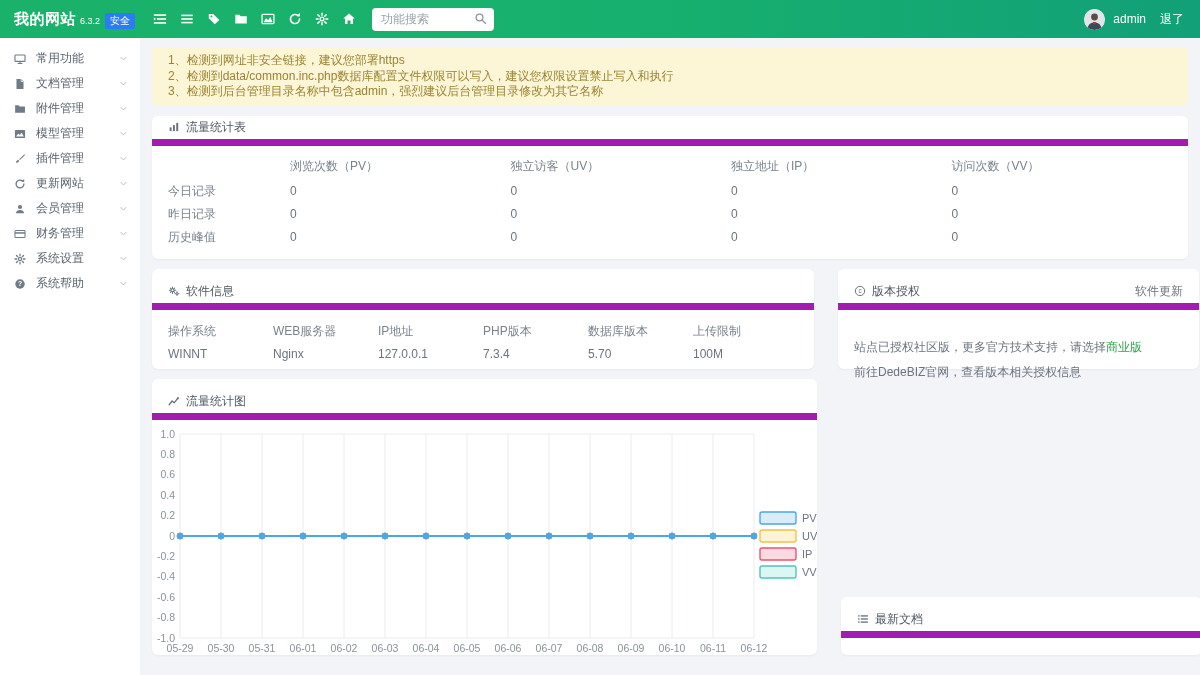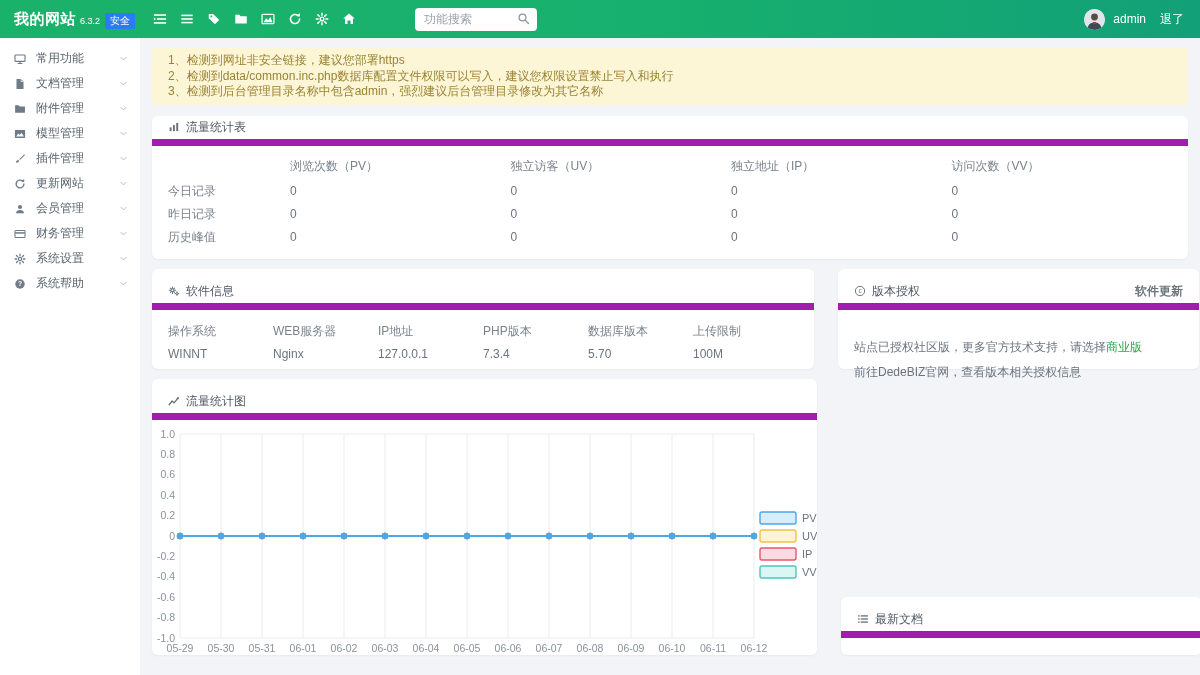--- a/index.html
+++ b/index.html
@@ -13,21 +13,21 @@
   .brand-name { font-size:15px; font-weight:bold; letter-spacing:.5px; }
   .brand-ver { font-size:9px; margin-left:4px; }
   .safe-badge { font-size:10px; background:#2b7bf3; color:#fff; border-radius:2px;
     padding:1px 5px; margin-left:5px; cursor:pointer; }
   .top-icons { display:flex; align-items:center; margin-left:6px; }
   .top-icons .tool { width:27px; height:27px; display:flex; align-items:center; justify-content:center;
     font-size:14px; cursor:pointer; border-radius:3px; }
   .search-wrap { position:relative; margin-left:10px; }
   .search-wrap input { width:122px; height:23px; border:none; border-radius:4px;
     font-size:12px; padding:0 26px 0 9px; color:#444; outline:none;
-    font-family:"Liberation Sans","DejaVu Sans",sans-serif;margin-left:43px; }
+    font-family:"Liberation Sans","DejaVu Sans",sans-serif; }
   .search-wrap input::placeholder { color:#9aa3ab; }
   .search-wrap .sicon { position:absolute; right:7px; top:4px; font-size:13px; color:#8d969e; }
   .top-right { margin-left:auto; display:flex; align-items:center; padding-right:16px; }
   .avatar { width:21px; height:21px; border-radius:50%; background:#e9eef2; overflow:hidden;
     display:flex; align-items:flex-end; justify-content:center; cursor:pointer; }
   .uname { font-size:12px; margin:0 14px 0 8px; cursor:pointer; }
   .logout { font-size:12px; cursor:pointer; }
 
   
   .wrap { display:flex; height:637px; }
@@ -45,21 +45,21 @@
   .notice-line { font-size:12px; color:#9a8433; line-height:15.5px; white-space:nowrap; }
   .mini-btn { display:inline-block; background:#27ae4f; color:#fff; font-size:11px;
     border-radius:3px; padding:0px 5px; margin-left:6px; line-height:15px; cursor:pointer; }
 
   
   .panel { background:#fff; border-radius:6px; box-shadow:0 1px 2px rgba(31,45,61,.05); }
   .panel-h { height:30px; display:flex; align-items:center; padding:0 16px;
     font-size:12px; color:#4e5865; border-bottom:7px solid #a21caf;margin-top:11px; }
   .panel-h .picon { margin-right:6px; color:#68727d; font-size:12px; display:flex; }
   .panel-h .spacer { flex:1; }
-  .panel-h .hlink { font-size:12px; color:#6c757d; cursor:pointer;font-weight:bold; }
+  .panel-h .hlink { font-size:12px; color:#6c757d; cursor:pointer; }
 
   .p-table { margin-bottom:10px; }
   .t-body { padding:8px 16px 10px 16px; }
   .t-row { display:grid; grid-template-columns:122px 1fr 1fr 1fr 1fr; align-items:center; height:23px; }
   .t-row.head { height:26px; }
   .t-row .c { font-size:12px; color:#79838d; }
   .t-row .v { font-size:12px; color:#6b7480; }
 
   .row2, .row3 { display:flex; gap:24px; margin-bottom:10px; align-items:flex-end; }
   .p-soft { flex:1; height:100px; }

